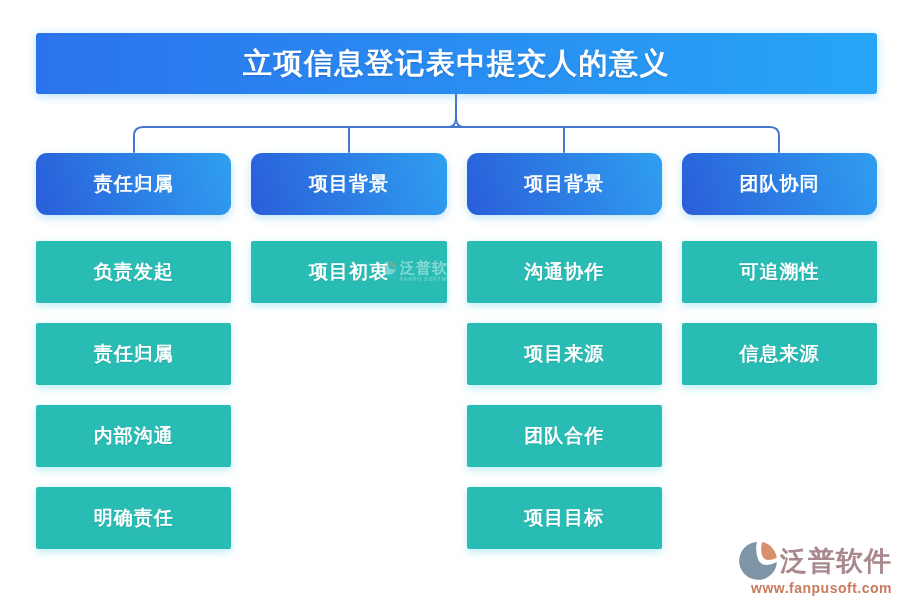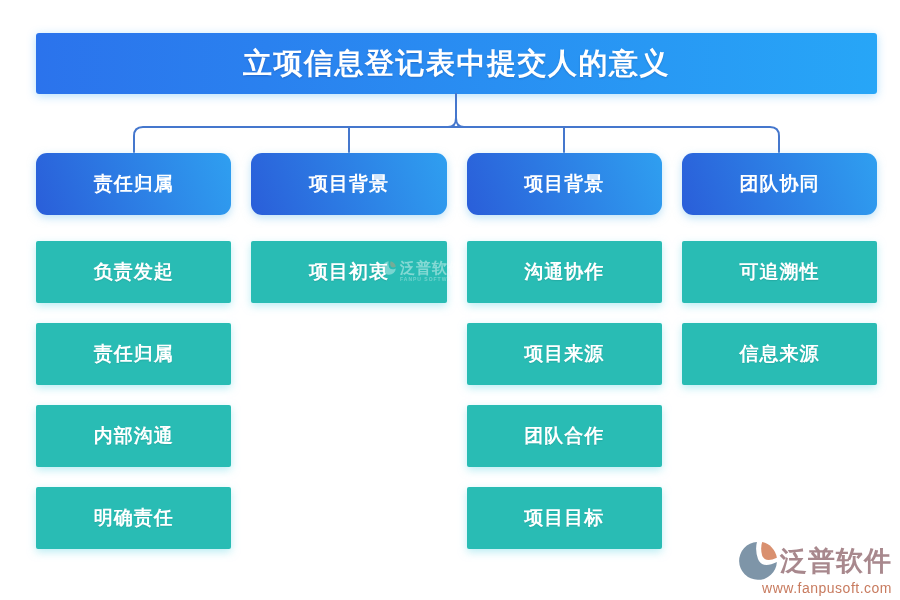--- a/index.html
+++ b/index.html
@@ -50,21 +50,21 @@
     gap:3px; opacity:.5; pointer-events:none;
   }
   .wm-txt{display:flex; flex-direction:column; line-height:1;}
   .wm-name{color:rgba(255,255,255,.85); font-size:15px; font-weight:700; letter-spacing:1px;}
   .wm-sub{color:rgba(255,255,255,.65); font-size:5px; font-weight:700; letter-spacing:1px; margin-top:2px;}
   .footer{position:absolute; right:8px; bottom:4px;}
   .footer-row{display:flex; align-items:center; justify-content:flex-end; gap:1px;}
   .brand-name{color:var(--brand-text); font-size:27px; font-weight:700; letter-spacing:1px;}
   .brand-url{
     display:block; text-align:right; color:var(--brand-url);
-    font-size:14px; font-weight:400; letter-spacing:.5px; margin-top:-2px;
+    font-size:14px; font-weight:700; letter-spacing:.5px; margin-top:-2px;
   }
 </style>
 </head>
 <body>
 
 <div class="canvas">
 
   <div class="title-bar">
     <span>立项信息登记表中提交人的意义</span>
   </div>

